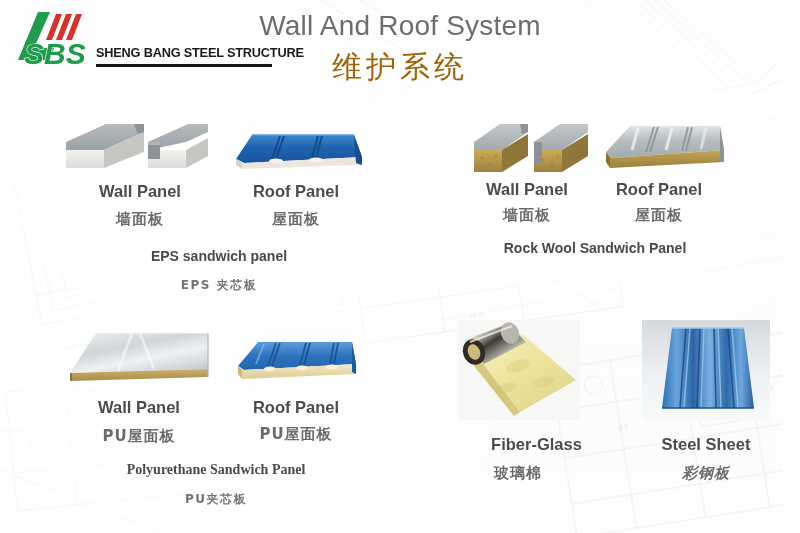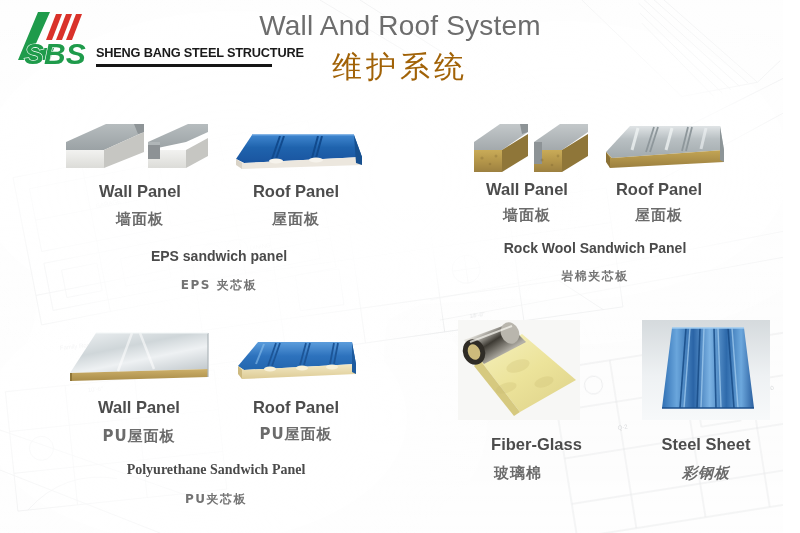--- a/index.html
+++ b/index.html
@@ -270,21 +270,20 @@
       <path d="M104 12 L99 33" stroke="#f2f5f6" stroke-width="3" opacity="0.6" fill="none"></path>
       <polygon points="118,10 122,34 122,46 118,44" fill="#8d9598"></polygon>
     </svg>
   </div>
 
   <div class="lbl-en ctr" style="left:527px;top:180px;">Wall Panel</div>
   <div class="lbl-cn ctr" style="left:527px;top:206px;">墙面板</div>
   <div class="lbl-en ctr" style="left:659px;top:180px;">Roof Panel</div>
   <div class="lbl-cn ctr" style="left:659px;top:206px;">屋面板</div>
   <div class="grp-en ctr" style="left:595px;top:240px;">Rock Wool Sandwich Panel</div>
-  <div class="grp-cn ctr" style="left:595px;top:268px;">岩棉夹芯板</div>
 
   <div class="prod" style="left:62px;top:327px;width:155px;height:58px;">
     <svg width="155" height="58" viewBox="0 0 155 58">
       <defs>
         <linearGradient id="gpuw" x1="0.15" y1="0" x2="0.85" y2="1">
           <stop offset="0" stop-color="#e8ecee"></stop>
             <stop offset="0.35" stop-color="#cfd6d9"></stop>
           <stop offset="0.62" stop-color="#eef1f3"></stop>
             <stop offset="1" stop-color="#c3cace"></stop>
         </linearGradient>

